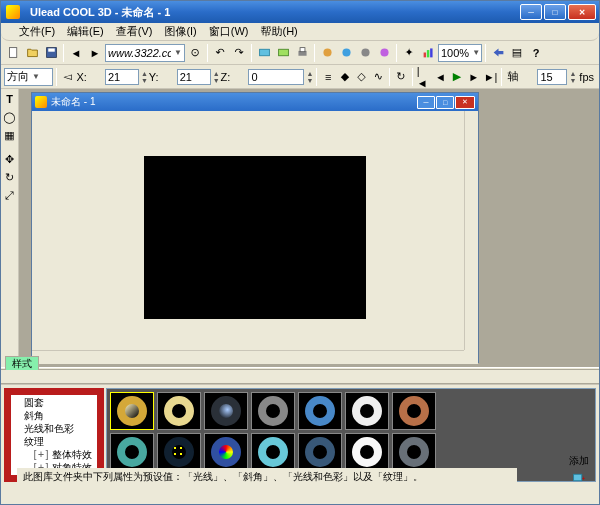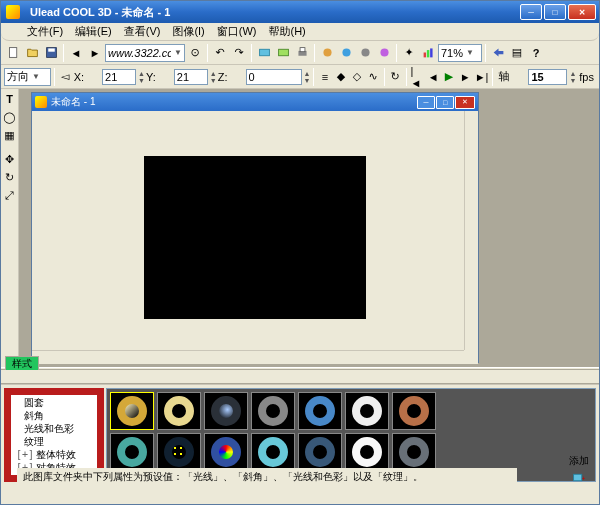--- a/index.html
+++ b/index.html
@@ -4,21 +4,21 @@
 <style>
 * { box-sizing: border-box; margin: 0; padding: 0; }
 body { font-family: "Microsoft YaHei", "SimSun", Tahoma, sans-serif; font-size: 11px; background: #ece9d8; width: 600px; height: 505px; overflow: hidden; border: 1px solid #5a7aa0; }
 .titlebar { height: 22px; background: linear-gradient(to bottom, #4a8ee0 0%, #2a6cc8 50%, #1d5bb0 100%); display: flex; align-items: center; padding: 0 3px 0 5px; color: white; }
 .titlebar .app-icon { width: 14px; height: 14px; background: linear-gradient(135deg,#ff0,#f80); border-radius: 2px; margin-right: 4px; }
 .titlebar .title { flex: 1; font-size: 11px; font-weight: bold; padding-left: 6px; }
 .win-btns { display: flex; gap: 2px; }
 .win-btn { width: 22px; height: 16px; border: 1px solid #fff; border-radius: 2px; font-size: 8px; display: flex; align-items: center; justify-content: center; font-weight: bold; color: white; cursor: default; }
 .win-btn.min, .win-btn.max { background: linear-gradient(to bottom,#6aa0e8,#2a6cc8); }
 .win-btn.close { background: linear-gradient(to bottom,#e87050,#c83020); width: 28px; }
-.menubar { height: 18px; background: #ece9d8; display: flex; align-items: center; padding: 0 20px; border-bottom: 1px solid #cac6b8; border-radius: 8px; }
+.menubar { height: 18px; background: #ece9d8; display: flex; align-items: center; padding: 0 12px; border-bottom: 1px solid #cac6b8; border-radius: 8px; }
 .menubar .mi { padding: 1px 6px; cursor: default; white-space:nowrap; }
 .toolbar { height: 24px; background: #ece9d8; border-bottom: 1px solid #cac6b8; display: flex; align-items: center; padding: 0 3px; gap: 1px; }
 .btn { width: 18px; height: 18px; border: 1px solid transparent; display: flex; align-items: center; justify-content: center; cursor: default; font-size: 11px; }
 .sep { width: 1px; height: 18px; background: #aca899; margin: 0 2px; border-right:1px solid #fff;}
 .dd { height: 18px; border: 1px solid #7f9db9; background: white; font-size: 11px; padding: 0 2px; display:flex; align-items:center;}
 .dd input { border:none; outline:none; font-size:11px; width:100%;font-style:italic;}
 .dd .arrow {font-size:8px; color:#555; padding-left:3px;}
 .tb-input { display:flex; align-items:center; gap:2px;}
 .tb-input label { font-size:11px;}
 .tb-input input { width:34px; height:16px; border:1px solid #7f9db9; font-size:11px; padding:0 2px;margin-left:16px;}
@@ -33,24 +33,24 @@
 .cwin-btns{display:flex;gap:1px;}
 .cwin-btn{width:18px;height:13px;border:1px solid #fff;border-radius:1px;font-size:7px;display:flex;align-items:center;justify-content:center;color:white;cursor:default;}
 .cwin-btn.min,.cwin-btn.max{background:#4a8ee0;}
 .cwin-btn.close{background:#c83020;width:20px;}
 .canvas-area{height:253px;background:#ece9d8;display:flex;align-items:center;justify-content:center;position:relative;}
 .canvas{width:222px;height:163px;background:black;}
 .sb-v{position:absolute;right:0;top:0;bottom:14px;width:14px;background:#ece9d8;border-left:1px solid #cac6b8;}
 .sb-h{position:absolute;left:0;right:14px;bottom:0;height:14px;background:#ece9d8;border-top:1px solid #cac6b8;}
 .split{height:3px;background:#ece9d8;border-top:1px solid #fff;border-bottom:1px solid #aca899;}
 .panel{height:120px;display:flex;background:#ece9d8;border-top:1px solid #cac6b8;}
-.panel-tab{position:absolute;margin-top:-14px;background:#22c55e;border:1px solid #aca899;border-bottom:none;padding:0 6px;font-size:10px;height:14px;line-height:13px;left:4px;font-family:Liberation Serif, serif;}
+.panel-tab{position:absolute;margin-top:-14px;background:#86efac;border:1px solid #aca899;border-bottom:none;padding:0 6px;font-size:10px;height:14px;line-height:13px;left:4px;font-family:Liberation Serif, serif;}
 .tree{width:100px;border:7px solid #b91c1c;background:white;margin:3px 1px 22px 3px;overflow:hidden;font-size:10px;padding:1px;}
 .tree .ti{white-space:nowrap;padding:0 0 0 12px;line-height:13px;}
-.tree .ti.l1{padding-left:4px;}
+.tree .ti.l1{padding-left:20px;}
 .tree .exp{color:#666;font-family:monospace;margin-right:2px;}
 .thumbs{flex:1;margin:3px 3px 22px 1px;border:1px solid #7f9db9;background:#555;padding:3px;display:flex;flex-direction:column;gap:3px;overflow:hidden;}
 .thumb-row{display:flex;gap:3px;}
 .thumb{width:44px;height:38px;background:black;border:1px solid #888;display:flex;align-items:center;justify-content:center;}
 .thumb.sel{border:1px solid #ff0;}
 .torus{width:30px;height:30px;border-radius:50%;border:8px solid;}
 .torus.gold{border-color:#d4a838;background:linear-gradient(135deg,#fff4c0,#000);}
 .torus.cream{border-color:#e8d890;}
 .torus.dark{border-color:#2a3038;background:radial-gradient(circle at 60% 40%,#aaccff,#000);}
 .torus.gray{border-color:#888;}
@@ -160,21 +160,21 @@
   <div class="sep"></div>
   <div class="btn">✦</div>
   <div class="btn">
       <svg class="ico" viewBox="0 0 16 16">
         <rect x="2" y="8" width="3" height="6" fill="#e04040"></rect>
         <rect x="6" y="5" width="3" height="9" fill="#40e040"></rect>
         <rect x="10" y="3" width="3" height="11" fill="#4040e0"></rect>
       </svg>
     </div>
   <div class="dd" style="width:44px">
-      <span>71%</span>
+      <span>100%</span>
       <span class="arrow">▼</span>
     </div>
   <div class="sep"></div>
   <div class="btn">
       <svg class="ico" viewBox="0 0 16 16">
         <path d="M2 8l6-5v3h6v4H8v3z" fill="#4060c0"></path>
       </svg>
     </div>
   <div class="btn">▤</div>
   <div class="btn">
@@ -222,21 +222,21 @@
   <div class="btn">↻</div>
   <div class="sep"></div>
   <div class="btn">|◄</div>
   <div class="btn">◄</div>
   <div class="btn" style="color:#008000">▶</div>
   <div class="btn">►</div>
   <div class="btn">►|</div>
   <div class="sep"></div>
   <span style="padding:0 2px">轴</span>
   <div class="tb-input">
-      <input style="width: 39px; font-weight: bold;" value="15">
+      <input style="width: 30px;" value="15">
       <span style="font-size:7px;display:flex;flex-direction:column;line-height:7px;color:#555">
         <span>▲</span>
         <span>▼</span>
       </span>
     </div>
   <span style="padding:0 2px">fps</span>
 </div>
 
 <div class="work">
   <div class="sidetool">

